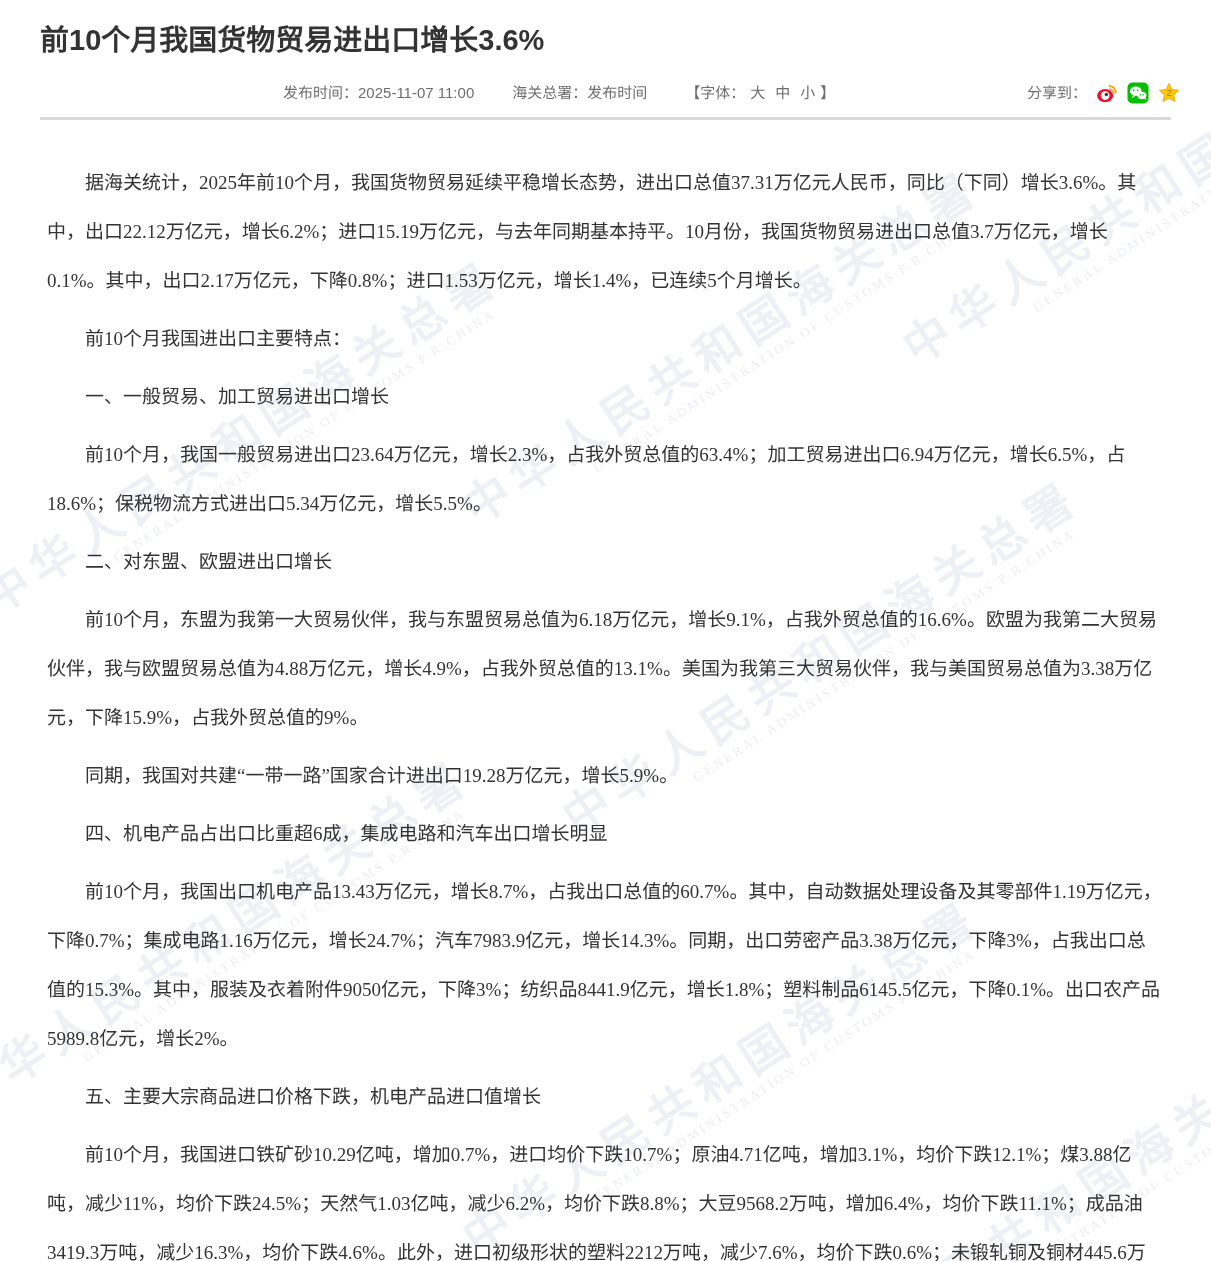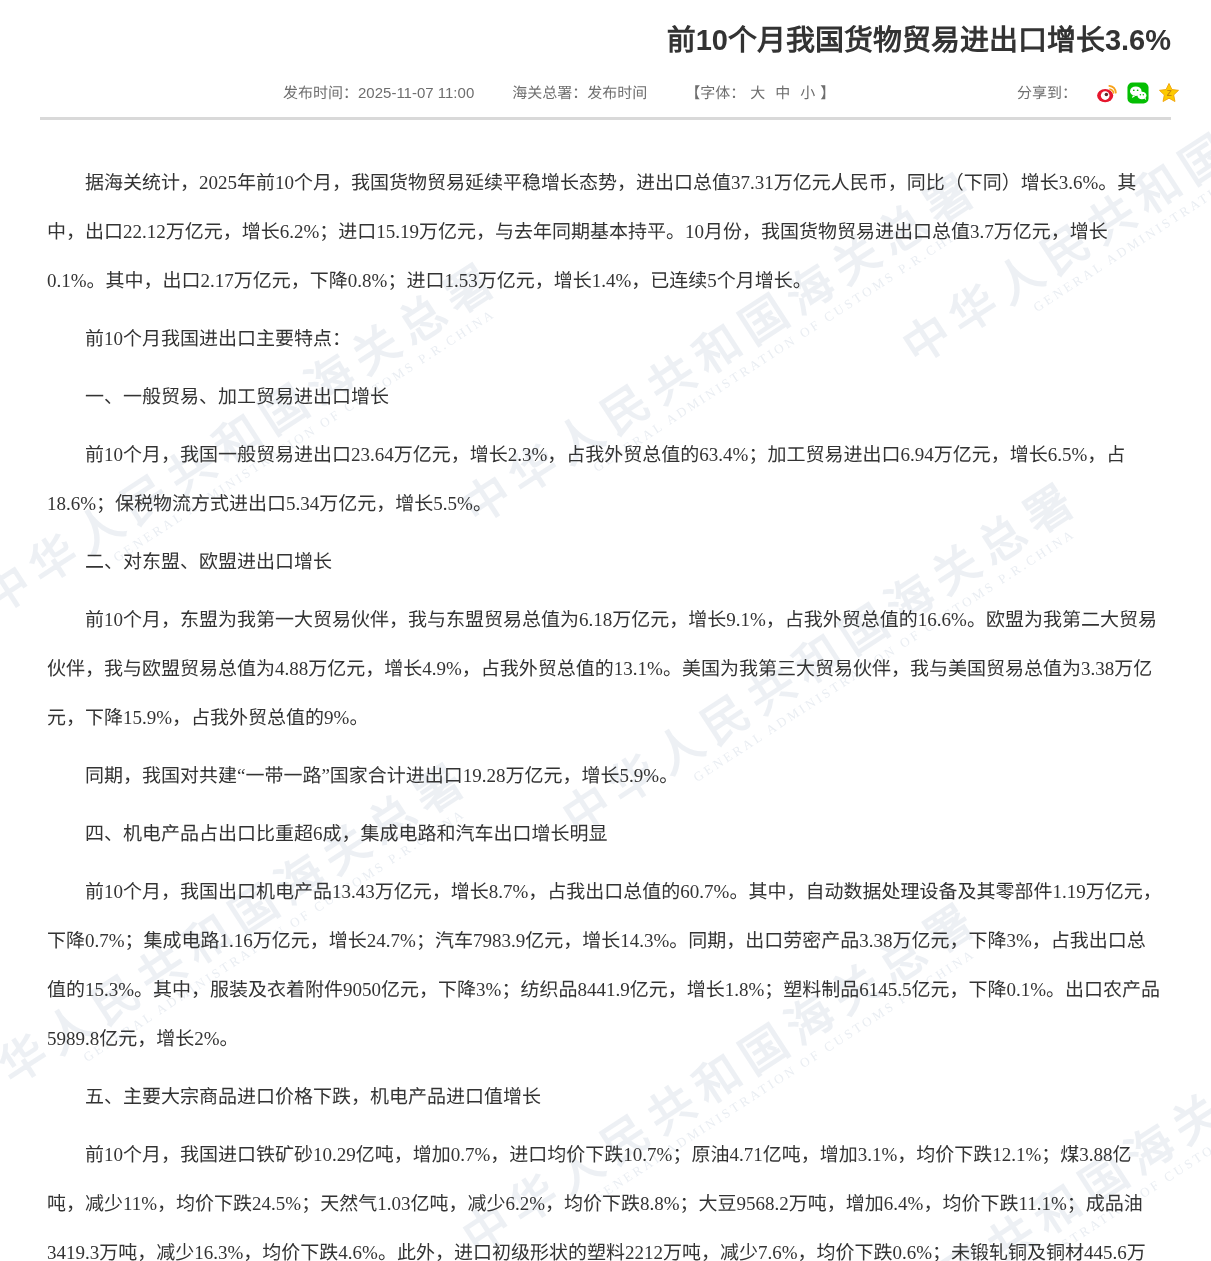--- a/index.html
+++ b/index.html
@@ -19,32 +19,32 @@
     font-size:46px;letter-spacing:9px;color:rgba(203,211,224,0.34);
   }
   .wm-en{
     font-size:13px;letter-spacing:3px;color:rgba(203,211,224,0.42);
     margin:-4px 0 0 130px;font-family:"Liberation Serif","DejaVu Serif",serif;
   }
 
   
   .header{position:relative;z-index:1;}
   .title{
-    margin:20px 40px 0 40px;text-align:right;
+    margin:20px 40px 0 40px;text-align:left;
     font-size:29px;font-weight:bold;color:#333333;line-height:40px;
   }
   .meta{
     display:flex;align-items:center;
     margin-top:22px;padding:0 31px 0 283px;
     font-size:15px;color:#6e6e6e;line-height:22px;
   }
   .meta-item{margin-right:38px;white-space:nowrap;}
   .font-size-ctl a{color:#6e6e6e;text-decoration:none;cursor:pointer;margin:0 5px;}
   .share{margin-left:auto;display:flex;align-items:center;white-space:nowrap;}
-  .share .share-lbl{margin-right:10px;}
+  .share .share-lbl{}
   .share .icon{display:inline-flex;width:22px;height:22px;margin-left:9px;cursor:pointer;}
   .divider{
     border:none;height:3px;background:#d9d9d9;
     margin:13px 40px 0 40px;
   }
 
   
   .article{
     position:relative;z-index:1;
     margin-top:38px;padding:0 47px;

